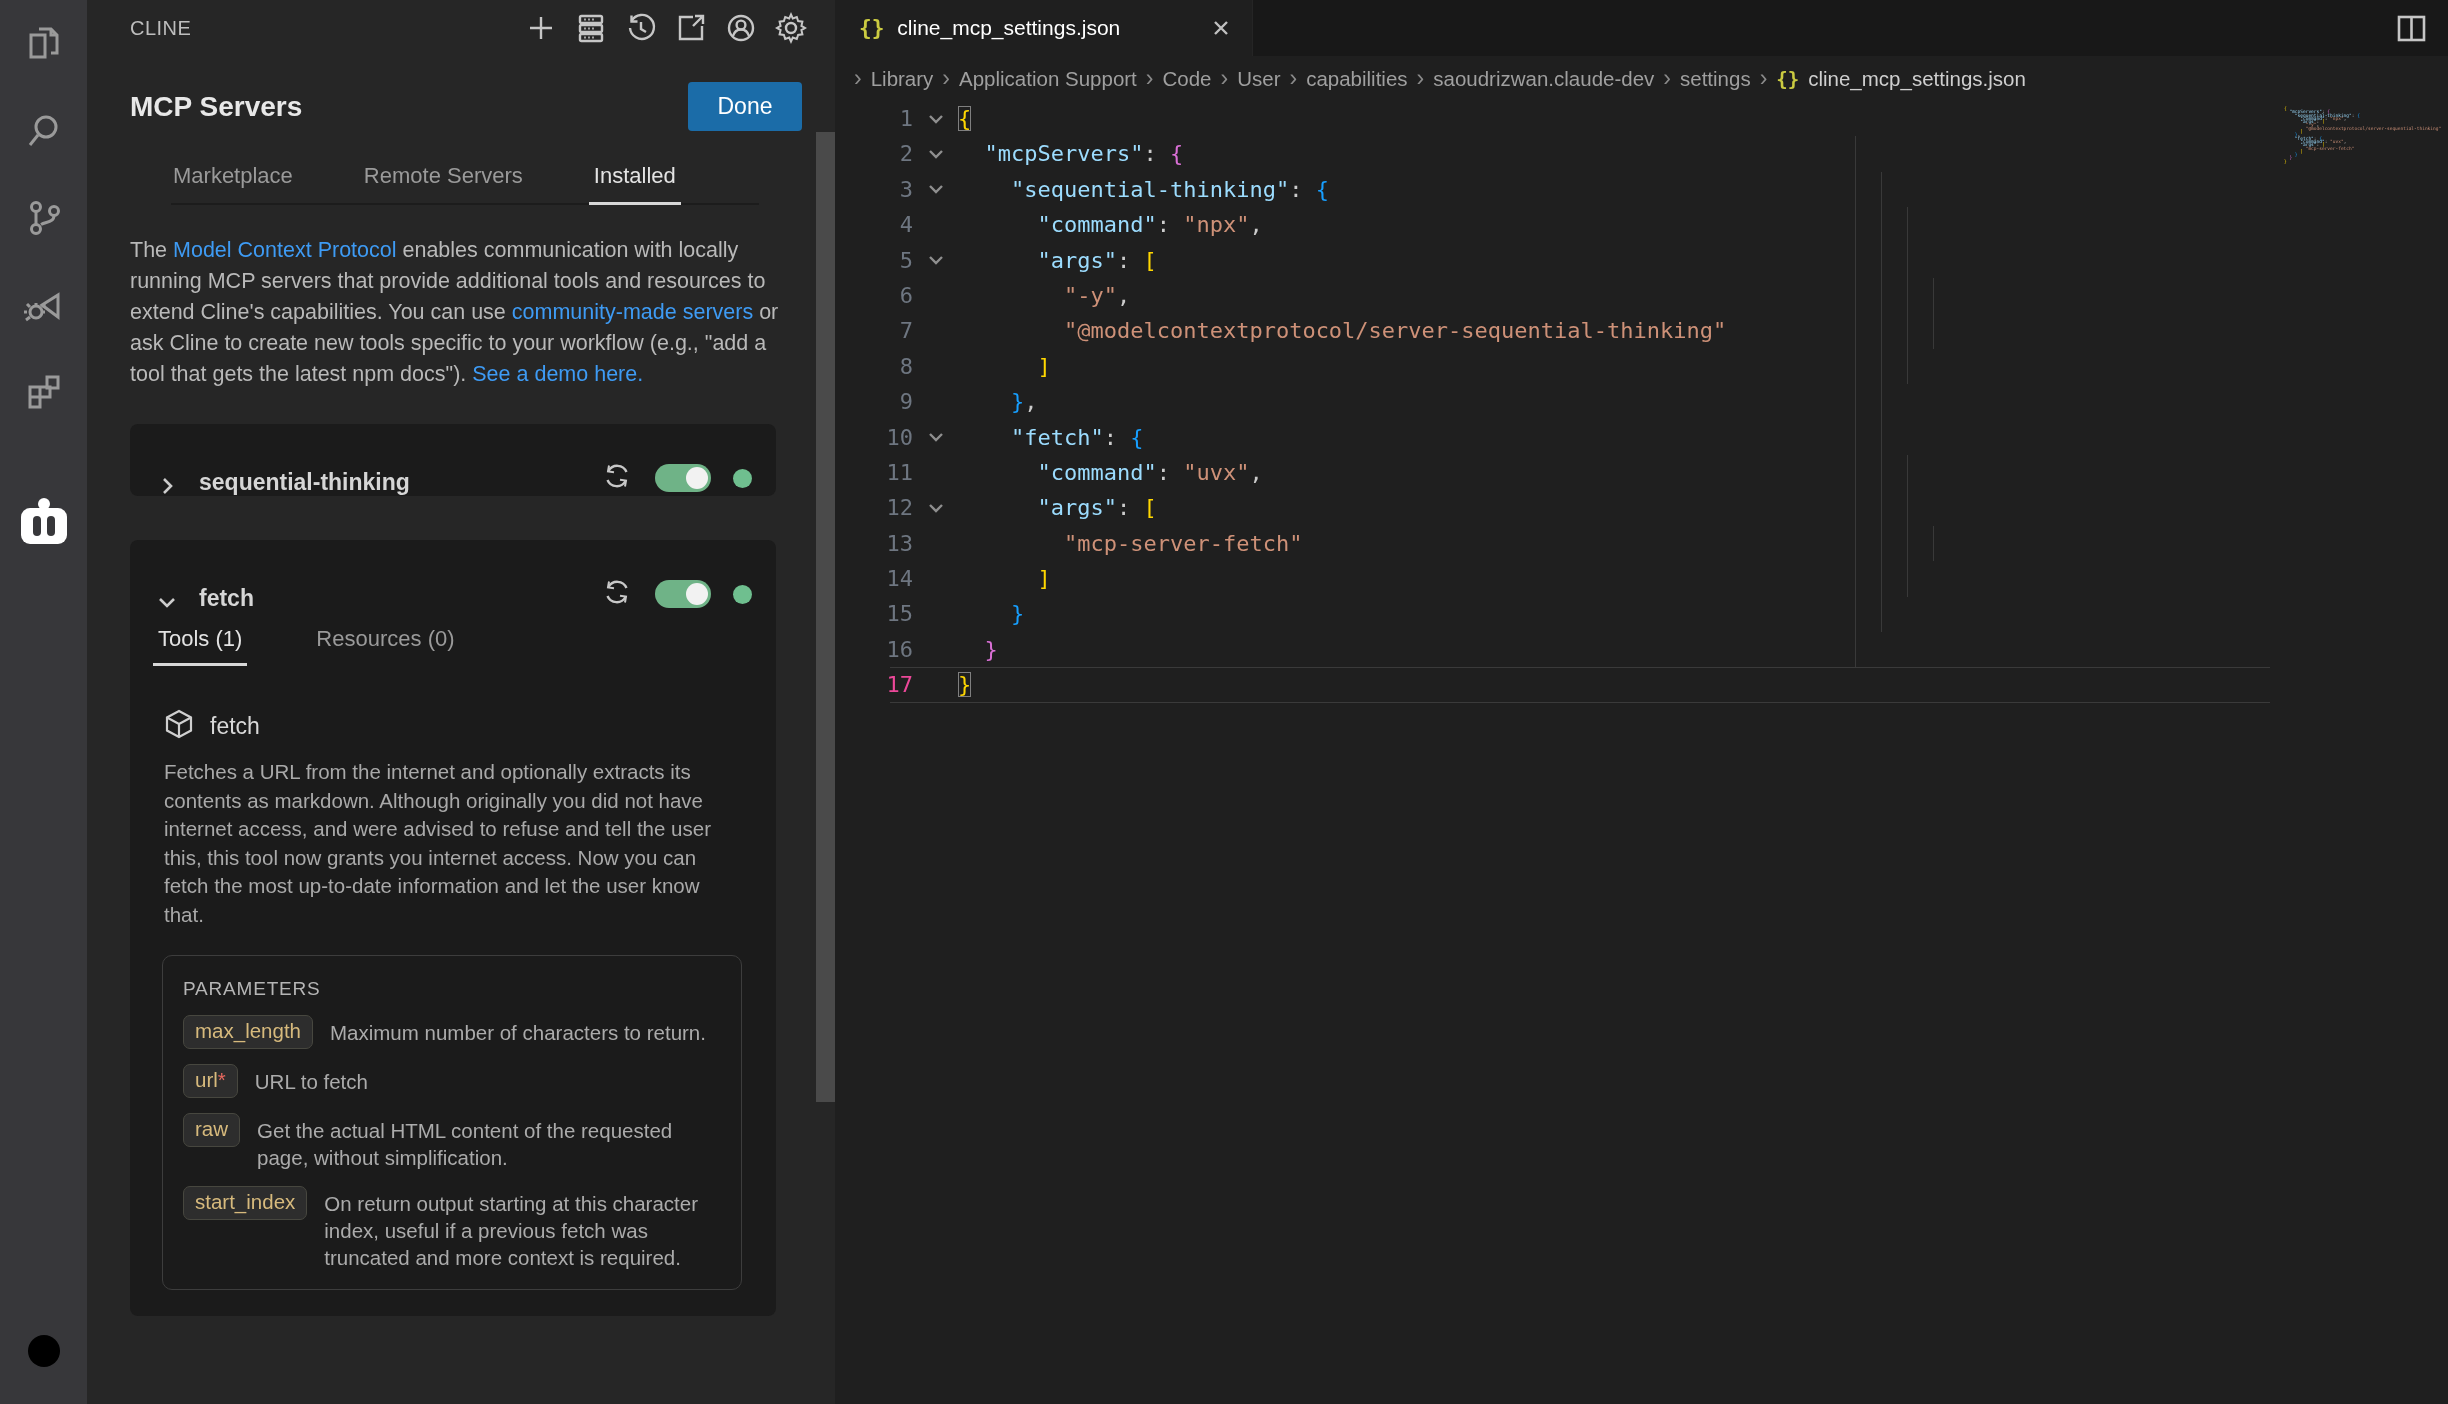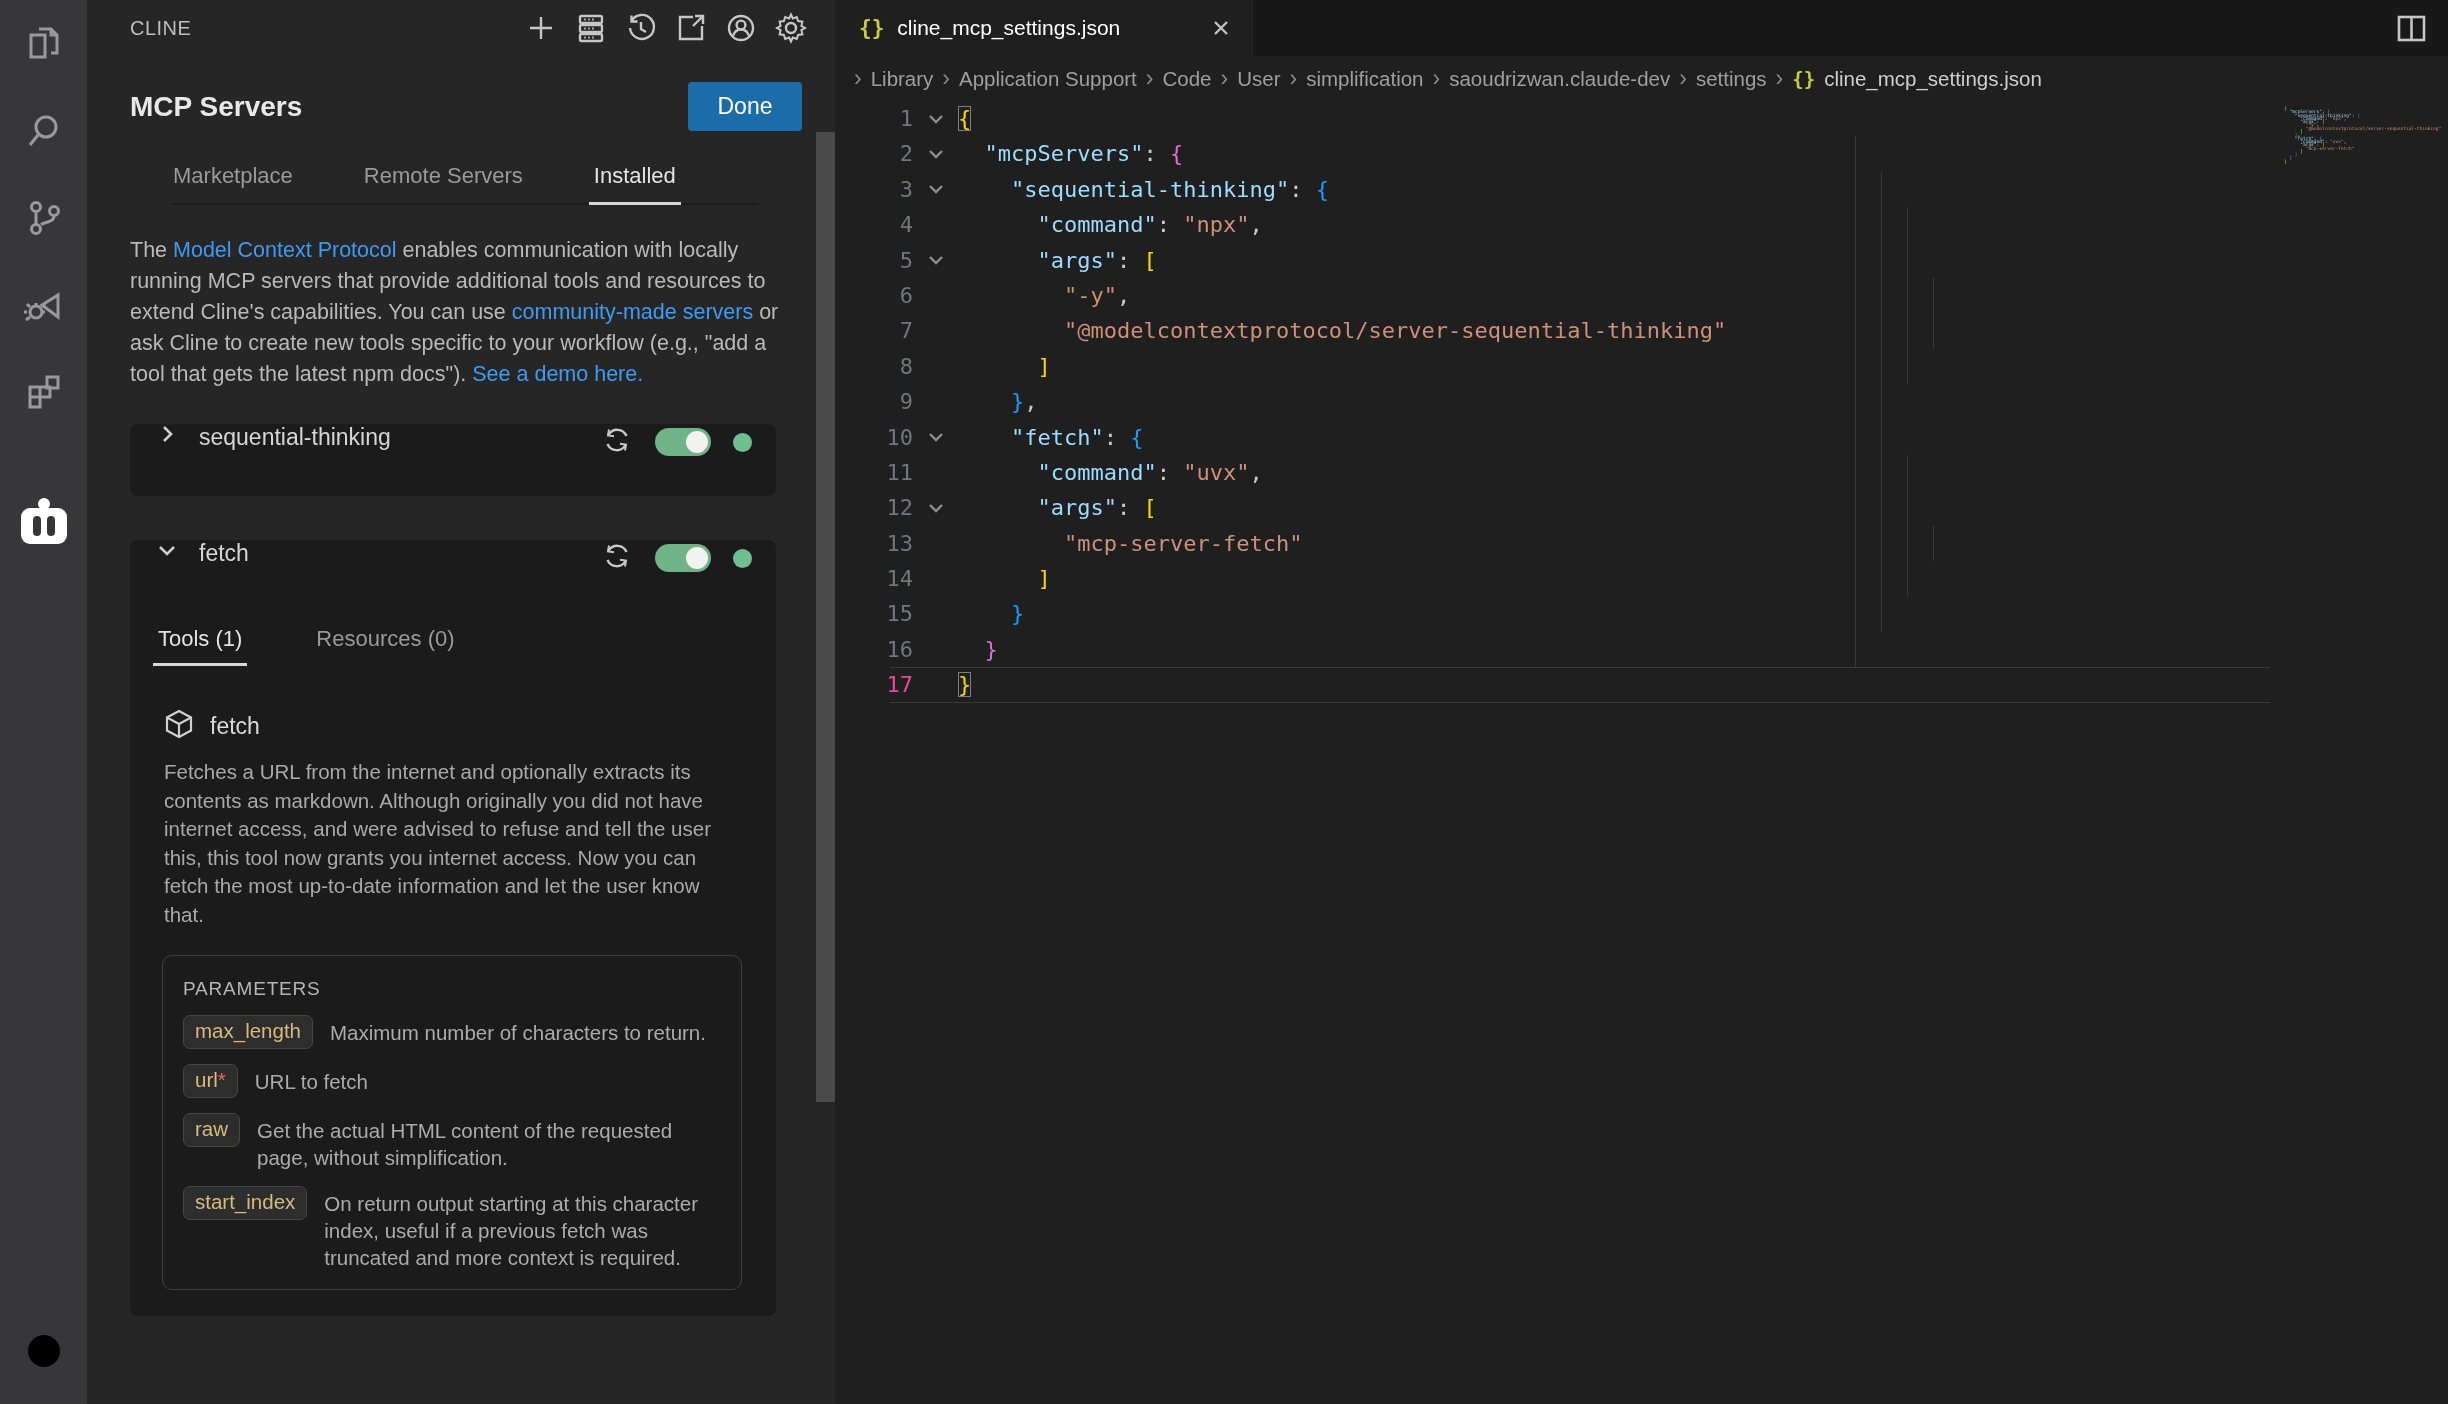--- a/index.html
+++ b/index.html
@@ -37,21 +37,21 @@
   .panel-tab { font-size:22px; color:#9a9a9a; padding:10px 2px 14px 2px; position:relative; cursor:pointer; }
   .panel-tab.active { color:#e3e3e3; }
   .panel-tab.active:after { content:""; position:absolute; left:-3px; right:-3px; bottom:-2px; height:3px; background:#d7d7d7; }
 
   .intro { margin:30px 43px 0 43px; width:650px; color:#b9b9b9; font-size:21.5px; line-height:31px; }
   .intro a { color:#3e9bf4; text-decoration:none; cursor:pointer; }
 
   .server-card { margin:0 0 0 43px; width:646px; background:#1b1b1b; border-radius:8px; }
   .card1 { margin-top:34px; height:72px; }
   .card2 { margin-top:44px; height:776px; overflow:hidden; }
-  .server-row { display:flex; align-items:flex-start; height:72px; padding:0 24px 0 27px; cursor:pointer; }
+  .server-row { display:flex; align-items:flex-end; height:72px; padding:0 24px 0 27px; cursor:pointer;font-weight:bold; }
   .chev { width:20px; height:20px; flex:none; }
   .chev svg { stroke:#cccccc; fill:none; stroke-width:2.6; }
   .server-name { color:#d6d6d6; font-size:23px; margin-left:22px; }
   .server-ctrls { margin-left:auto; display:flex; align-items:center; gap:22px; }
   .refresh svg { stroke:#c8c8c8; fill:none; stroke-width:2.4; }
   .toggle { width:56px; height:28px; border-radius:15px; background:#6fb387; position:relative; cursor:pointer; }
   .toggle .knob { position:absolute; top:3px; right:3px; width:22px; height:22px; border-radius:50%; background:#f2f2f2; }
   .status-dot { width:19px; height:19px; border-radius:50%; background:#6fbf8f; }
 
   .detail-tabs { display:flex; gap:70px; margin:6px 0 0 26px; }
@@ -334,21 +334,21 @@
   <div class="breadcrumbs" id="breadcrumbs">
       <span class="bc-sep">›</span>
       <span class="bc-item">Library</span>
       <span class="bc-sep">›</span>
       <span class="bc-item">Application Support</span>
       <span class="bc-sep">›</span>
       <span class="bc-item">Code</span>
       <span class="bc-sep">›</span>
       <span class="bc-item">User</span>
       <span class="bc-sep">›</span>
-      <span class="bc-item">simplification</span>
+      <span class="bc-item">capabilities</span>
       <span class="bc-sep">›</span>
       <span class="bc-item">saoudrizwan.claude-dev</span>
       <span class="bc-sep">›</span>
       <span class="bc-item">settings</span>
       <span class="bc-sep">›</span>
       <span class="bc-file">
         <span class="json-icon">{}</span>
         <span>cline_mcp_settings.json</span>
       </span>
     </div>

